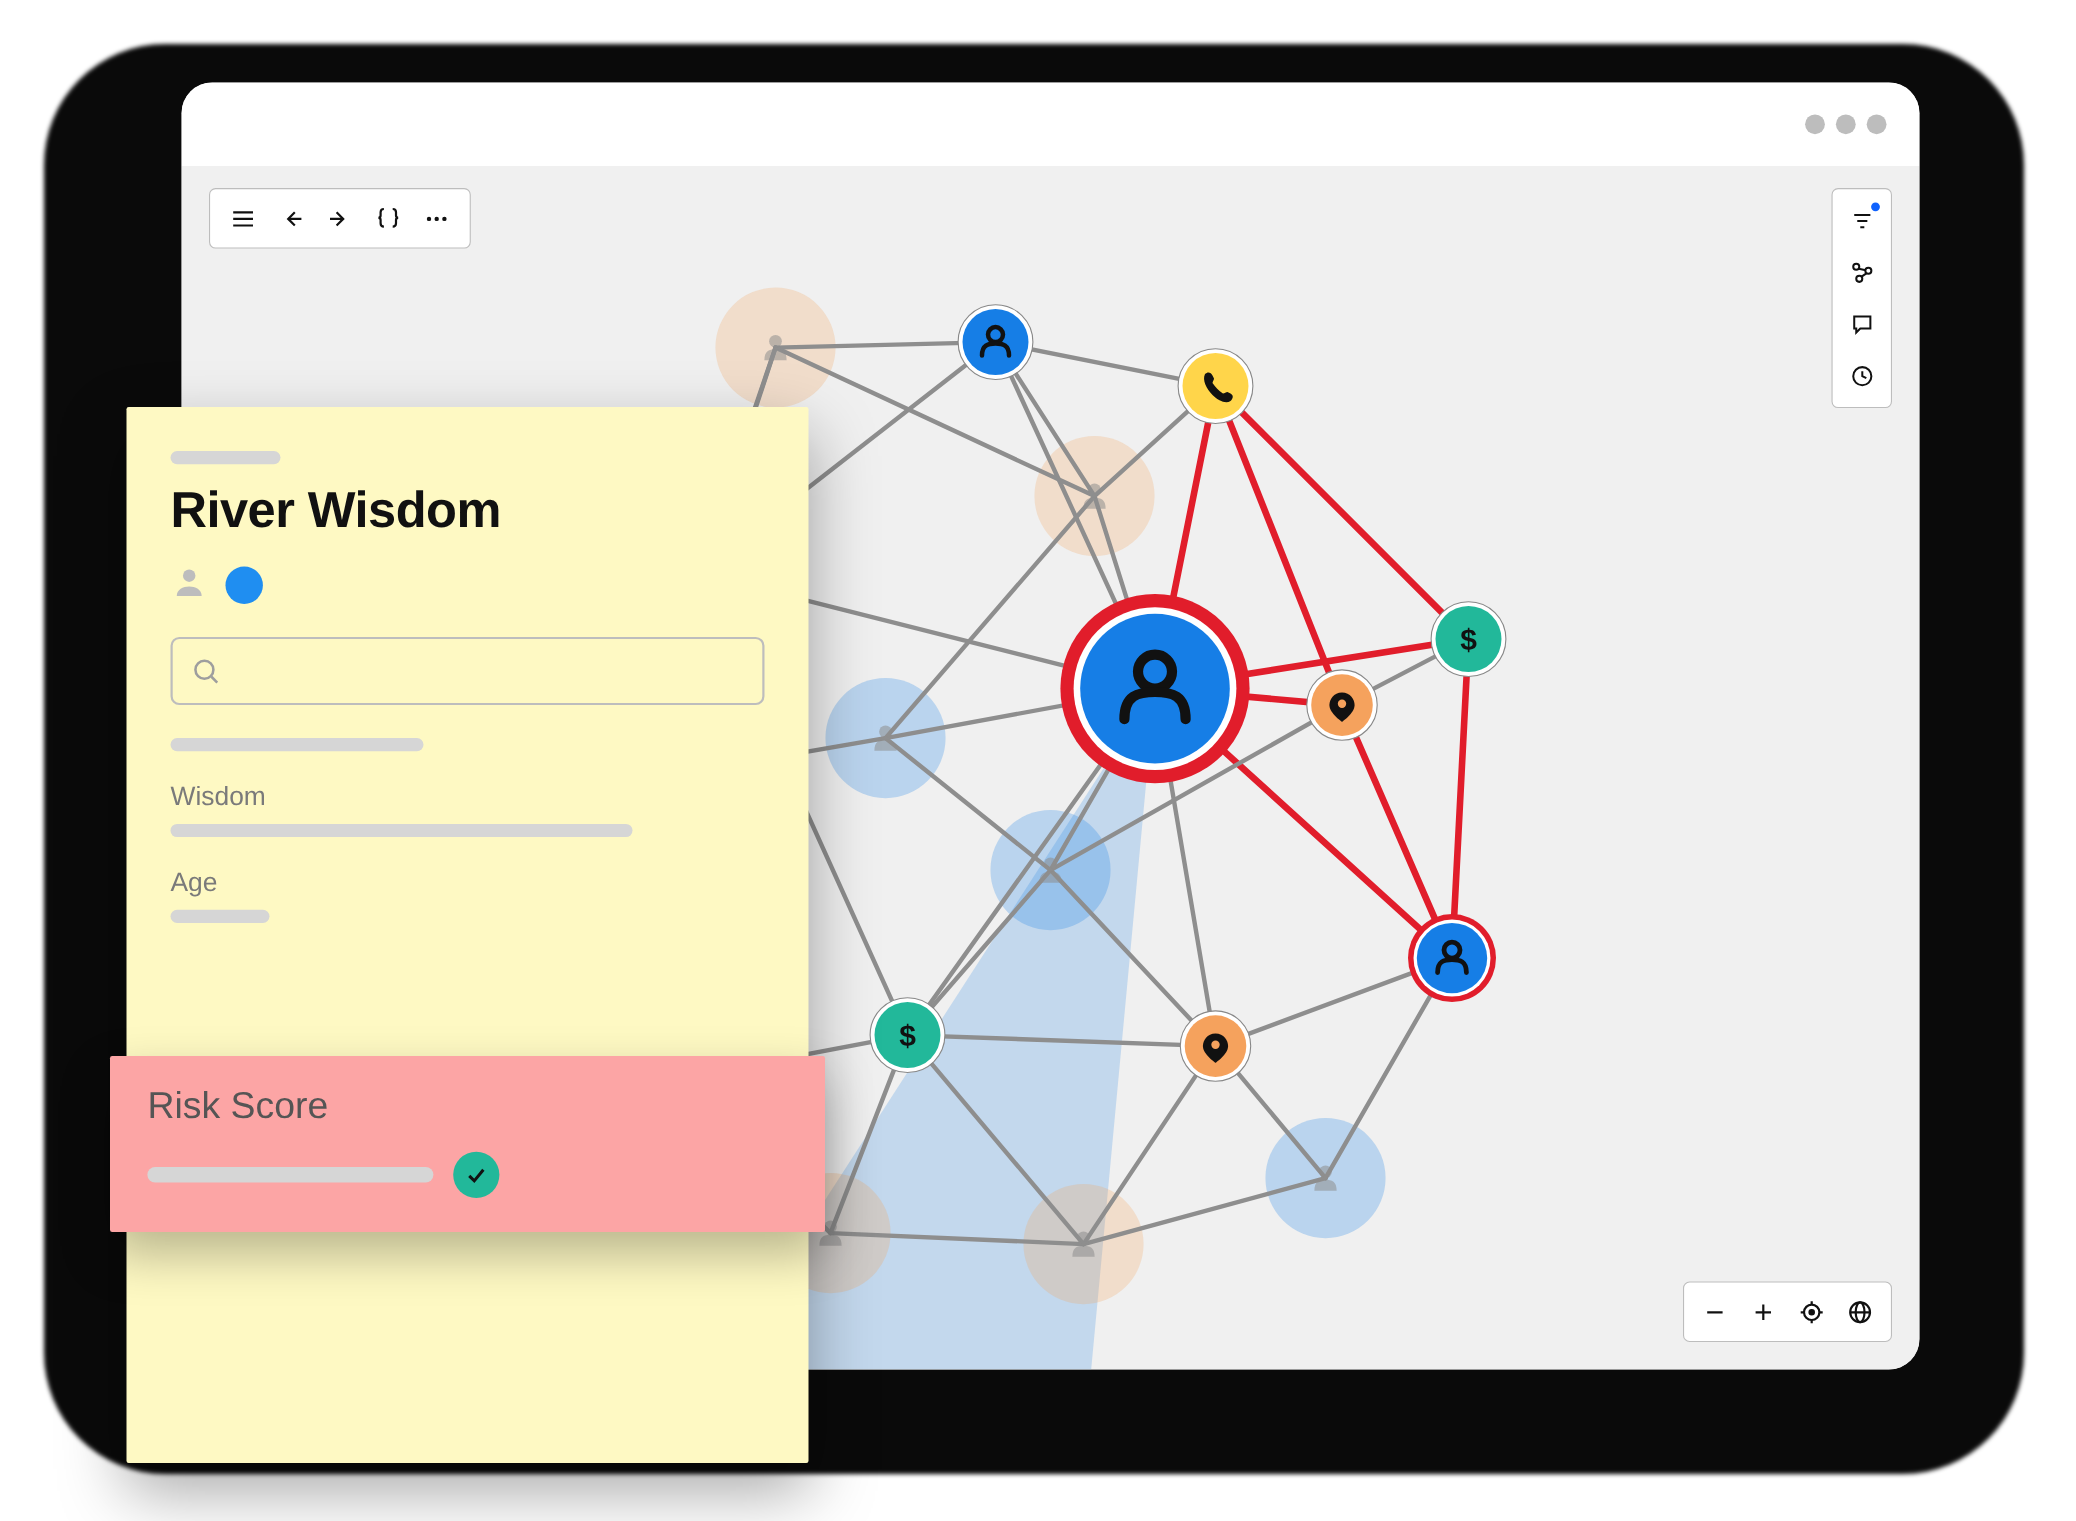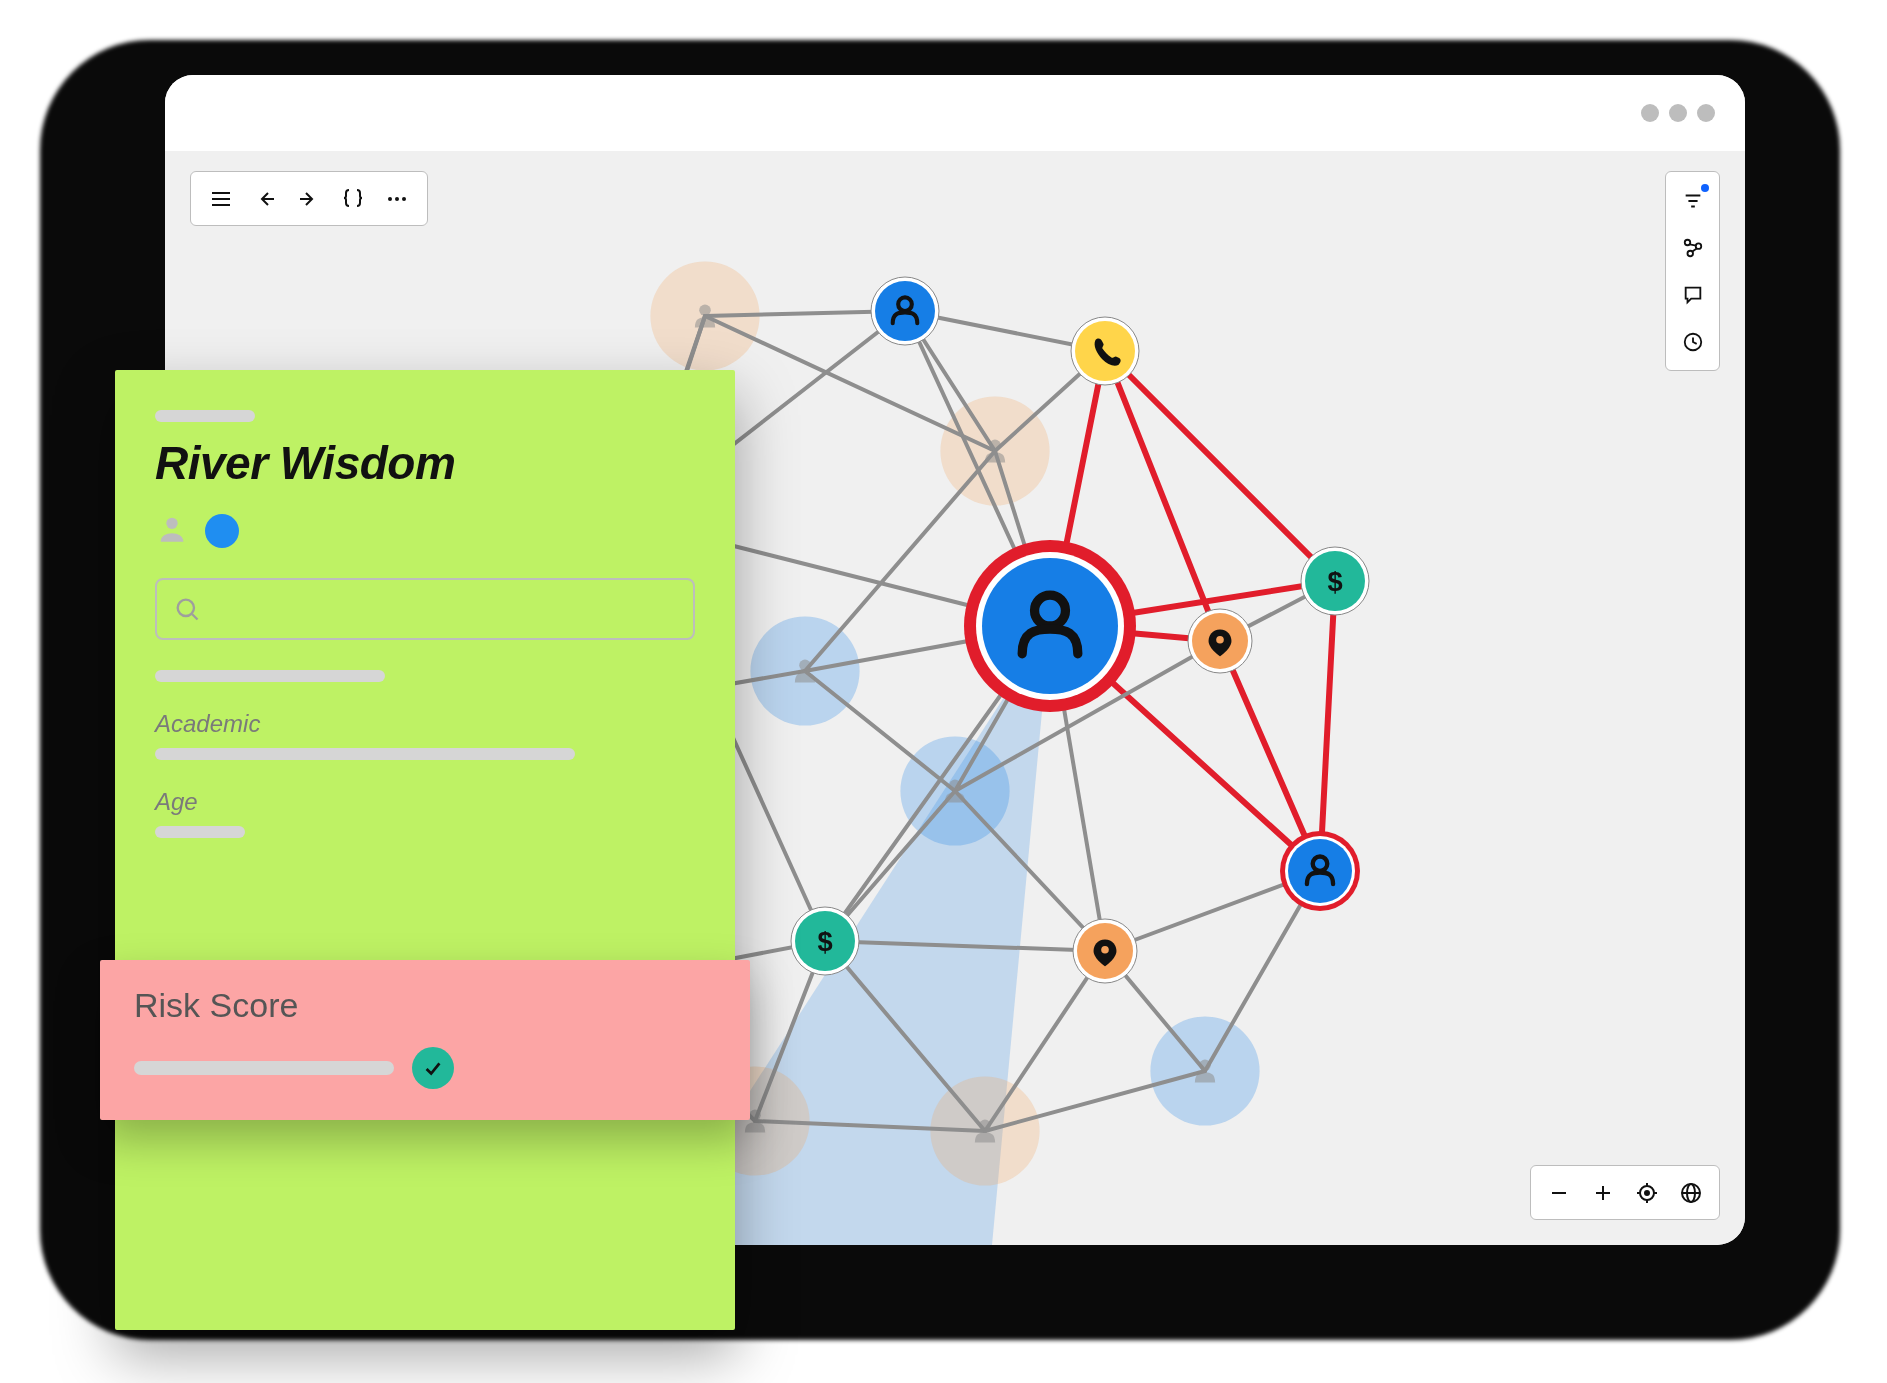--- a/index.html
+++ b/index.html
@@ -13,21 +13,21 @@
   .toolbar { position:absolute; left:25px; top:20px; height:55px; background:#fff; border:1px solid #bdbdbd; border-radius:6px; display:flex; align-items:center; padding:0 10px; gap:4px; }
   .tool-btn { width:40px; height:40px; display:flex; align-items:center; justify-content:center; color:#111; border-radius:4px; }
   .tool-btn svg { width:24px; height:24px; }
   .right-panel { position:absolute; right:25px; top:20px; width:55px; background:#fff; border:1px solid #bdbdbd; border-radius:6px; display:flex; flex-direction:column; align-items:center; padding:6px 0; gap:2px; }
   .panel-btn { width:45px; height:45px; display:flex; align-items:center; justify-content:center; color:#111; position:relative; }
   .panel-btn svg { width:22px; height:22px; }
   .blue-dot { position:absolute; top:6px; right:6px; width:8px; height:8px; border-radius:50%; background:#0f62fe; }
   .zoom-panel { position:absolute; right:25px; bottom:25px; height:55px; background:#fff; border:1px solid #bdbdbd; border-radius:6px; display:flex; align-items:center; padding:0 8px; gap:4px; }
   .graph-svg { position:absolute; left:0; top:0; width:100%; height:100%; }
   
-  .detail-panel { position:absolute; left:115px; top:370px; width:620px; height:960px; background:#bef264; box-shadow:0 25px 60px rgba(0,0,0,.35); border-radius:2px; padding:40px 40px;font-style:italic; }
+  .detail-panel { position:absolute; left:115px; top:370px; width:620px; height:960px; background:#fef9c3; box-shadow:0 25px 60px rgba(0,0,0,.35); border-radius:2px; padding:40px 40px; }
   .dp-dashes { width:100px; height:12px; background:#d6d6d6; border-radius:6px; margin-bottom:14px; }
   .dp-title { font-size:46px; font-weight:800; letter-spacing:-0.5px; color:#111; margin-bottom:22px; }
   .dp-avatar-row { display:flex; align-items:center; gap:16px; margin-bottom:28px; }
   .dp-search { width:100%; height:62px; border:2px solid #bdbdbd; border-radius:8px; display:flex; align-items:center; padding:0 16px; color:#9e9e9e; margin-bottom:30px; }
   .dp-field-label { font-size:24px; color:#7a7a7a; margin-bottom:10px; }
   .dp-field-bar { height:12px; background:#d6d6d6; border-radius:6px; margin-bottom:28px; }
   
   .risk-card { position:absolute; left:100px; top:960px; width:650px; height:160px; background:#fca5a5; box-shadow:0 20px 45px rgba(0,0,0,.28); border-radius:2px; padding:26px 34px; }
   .risk-title { font-size:34px; font-weight:500; color:#555; margin-bottom:22px; }
   .risk-row { display:flex; align-items:center; gap:18px; }
@@ -346,21 +346,21 @@
     </div>
     <div class="dp-search">
       <svg width="28" height="28" viewBox="0 0 24 24" fill="none" stroke="#9e9e9e" stroke-width="2">
           <circle cx="11" cy="11" r="7"></circle>
           <line x1="21" y1="21" x2="16.5" y2="16.5"></line>
         </svg>
     </div>
 
     <div class="dp-field-bar" style="width:230px"></div>
 
-    <div class="dp-field-label">Academic</div>
+    <div class="dp-field-label">Wisdom</div>
     <div class="dp-field-bar" style="width:420px"></div>
 
     <div class="dp-field-label">Age</div>
     <div class="dp-field-bar" style="width:90px"></div>
 
     <div style="height:140px"></div>
 
     <div class="dp-field-label">ComponentId</div>
     <div class="dp-field-bar" style="width:220px"></div>
   </div>

